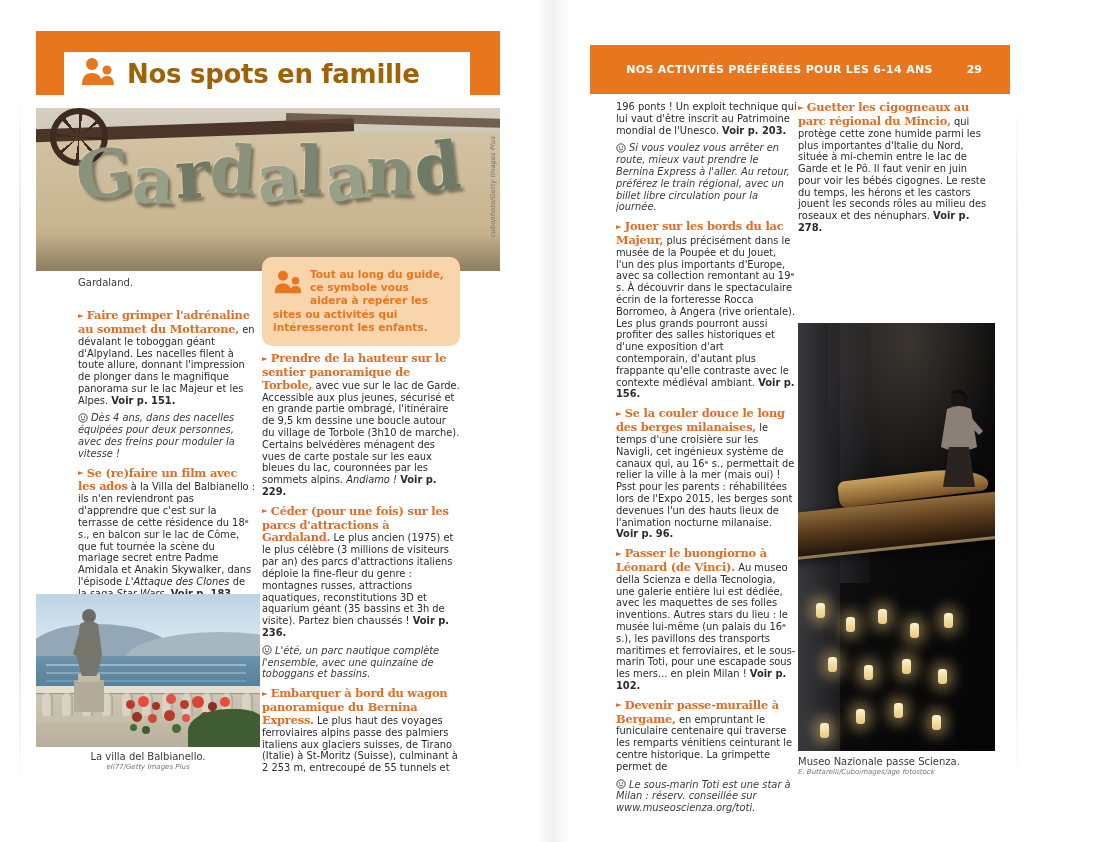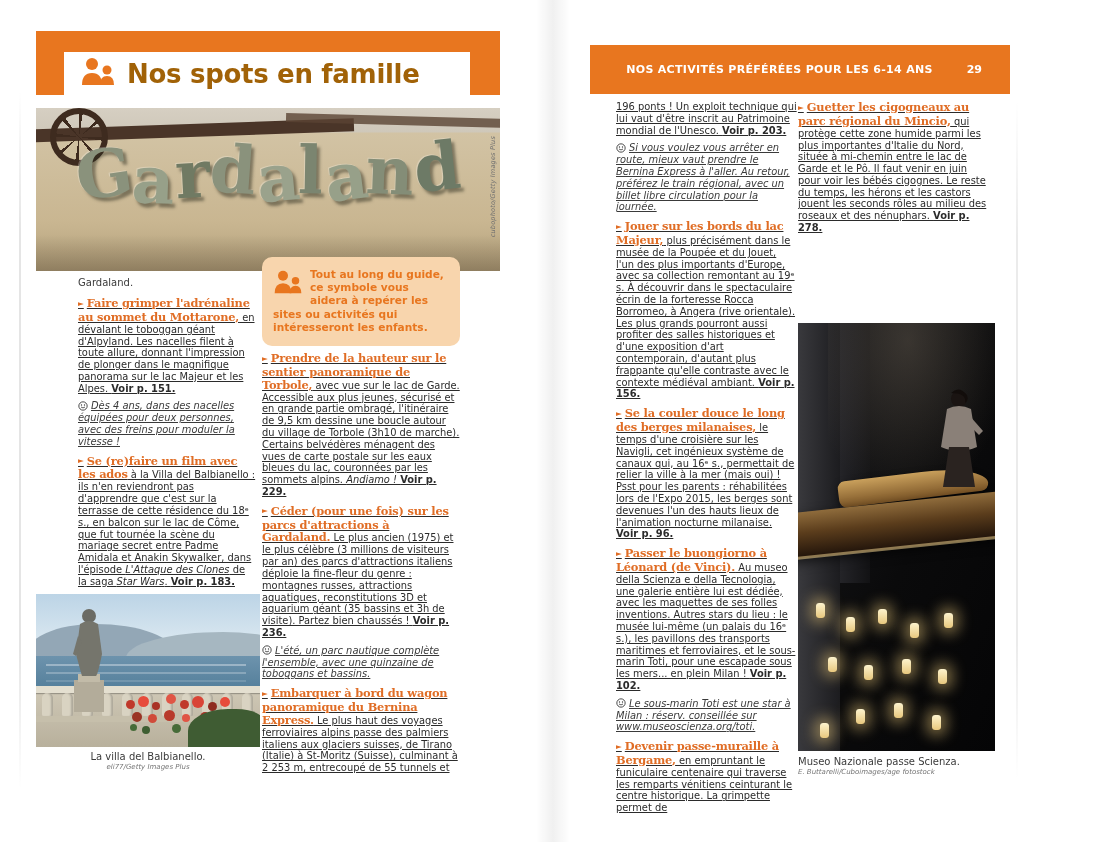--- a/index.html
+++ b/index.html
@@ -78,25 +78,25 @@
   .cap-villa{position:absolute;left:36px;top:751px;width:224px;text-align:center;line-height:11px;}
   .cap-museo{position:absolute;left:798px;top:756px;width:210px;line-height:11px;}
 
   
   .callout{position:absolute;left:262px;top:257px;width:176px;background:#f8d5ad;border-radius:10px;
     padding:11px 11px 12px 11px;color:#e8761f;font-weight:bold;font-size:10.6px;line-height:13.2px;}
   .callout .co-icon{float:left;margin:2px 7px 2px 0;}
 
   
   .col{position:absolute;overflow:hidden;}
-  .col-l1{left:78px;top:297px;width:178px;height:296px;}
+  .col-l1{left:78px;top:309px;width:178px;height:296px;}
   .col-l2{left:262px;top:352px;width:198px;height:452px;}
   .col-r1{left:616px;top:101px;width:181px;height:712px;}
   .col-r2{left:798px;top:101px;width:193px;height:222px;}
-  p.para{margin:0 0 7px 0;font-size:9.9px;line-height:11.8px;text-decoration:underline;}
+  p.para{margin:0 0 7px 0;font-size:9.9px;line-height:11.8px;}
   p.para .head{font-family:"DejaVu Serif",serif;font-weight:bold;color:#e06d25;font-size:11.4px;line-height:12.9px;letter-spacing:-0.2px;}
   p.para .arrow{color:#e06d25;font-size:7.5px;position:relative;top:-1.5px;margin-right:3px;}
   p.para.tip{font-style:italic;color:#3a3a3a;margin-top:-2px;}
   .b{font-weight:bold;}
   .i{font-style:italic;}
   .tip-icon{margin-right:3px;position:relative;top:1.5px;}
 </style>
 </head>
 <body>
 
@@ -228,27 +228,27 @@
     <p class="para"><span>196 ponts ! Un exploit technique qui lui vaut d'être inscrit au Patrimoine mondial de l'Unesco. </span><span class="b">Voir p. 203.</span></p>
     <p class="para tip"><svg class="tip-icon" width="10" height="10" viewBox="0 0 12 12">
         <circle cx="6" cy="6" r="5" fill="none" stroke="#3a3a3a" stroke-width="1.1"></circle>
         <circle cx="4.2" cy="4.8" r="0.8" fill="#3a3a3a"></circle>
         <circle cx="7.8" cy="4.8" r="0.8" fill="#3a3a3a"></circle>
         <path d="M3.6 7.2 q2.4 2.2 4.8 0" fill="none" stroke="#3a3a3a" stroke-width="1"></path>
       </svg><span>Si vous voulez vous arrêter en route, mieux vaut prendre le Bernina Express à l'aller. Au retour, préférez le train régional, avec un billet libre circulation pour la journée.</span></p>
     <p class="para"><span class="arrow">►</span><span class="head">Jouer sur les bords du lac Majeur,</span><span> plus précisément dans le musée de la Poupée et du Jouet, l'un des plus importants d'Europe, avec sa collection remontant au 19ᵉ s. À découvrir dans le spectaculaire écrin de la forteresse Rocca Borromeo, à Angera (rive orientale). Les plus grands pourront aussi profiter des salles historiques et d'une exposition d'art contemporain, d'autant plus frappante qu'elle contraste avec le contexte médiéval ambiant. </span><span class="b">Voir p. 156.</span></p>
     <p class="para"><span class="arrow">►</span><span class="head">Se la couler douce le long des berges milanaises,</span><span> le temps d'une croisière sur les Navigli, cet ingénieux système de canaux qui, au 16ᵉ s., permettait de relier la ville à la mer (mais oui) ! Psst pour les parents : réhabilitées lors de l'Expo 2015, les berges sont devenues l'un des hauts lieux de l'animation nocturne milanaise. </span><span class="b">Voir p. 96.</span></p>
     <p class="para"><span class="arrow">►</span><span class="head">Passer le buongiorno à Léonard (de Vinci).</span><span> Au museo della Scienza e della Tecnologia, une galerie entière lui est dédiée, avec les maquettes de ses folles inventions. Autres stars du lieu : le musée lui-même (un palais du 16ᵉ s.), les pavillons des transports maritimes et ferroviaires, et le sous-marin Toti, pour une escapade sous les mers... en plein Milan ! </span><span class="b">Voir p. 102.</span></p>
+    <p class="para"><span class="arrow">►</span><span class="head">Devenir passe-muraille à Bergame,</span><span> en empruntant le funiculaire centenaire qui traverse les remparts vénitiens ceinturant le centre historique. La grimpette permet de</span></p>
     <p class="para tip"><svg class="tip-icon" width="10" height="10" viewBox="0 0 12 12">
         <circle cx="6" cy="6" r="5" fill="none" stroke="#3a3a3a" stroke-width="1.1"></circle>
         <circle cx="4.2" cy="4.8" r="0.8" fill="#3a3a3a"></circle>
         <circle cx="7.8" cy="4.8" r="0.8" fill="#3a3a3a"></circle>
         <path d="M3.6 7.2 q2.4 2.2 4.8 0" fill="none" stroke="#3a3a3a" stroke-width="1"></path>
       </svg><span>Le sous-marin Toti est une star à Milan : réserv. conseillée sur www.museoscienza.org/toti.</span></p>
-    <p class="para"><span class="arrow">►</span><span class="head">Devenir passe-muraille à Bergame,</span><span> en empruntant le funiculaire centenaire qui traverse les remparts vénitiens ceinturant le centre historique. La grimpette permet de</span></p>
   </div>
 <div class="col col-r2" id="col-r2">
     <p class="para"><span class="arrow">►</span><span class="head">Guetter les cigogneaux au parc régional du Mincio,</span><span> qui protège cette zone humide parmi les plus importantes d'Italie du Nord, située à mi-chemin entre le lac de Garde et le Pô. Il faut venir en juin pour voir les bébés cigognes. Le reste du temps, les hérons et les castors jouent les seconds rôles au milieu des roseaux et des nénuphars. </span><span class="b">Voir p. 278.</span></p>
   </div>
 
 <div class="photo photo-museo">
   <div class="m-wall"></div>
   <div class="m-wall2"></div>
   <div class="m-spot"></div>
   <div class="m-boat"></div>

